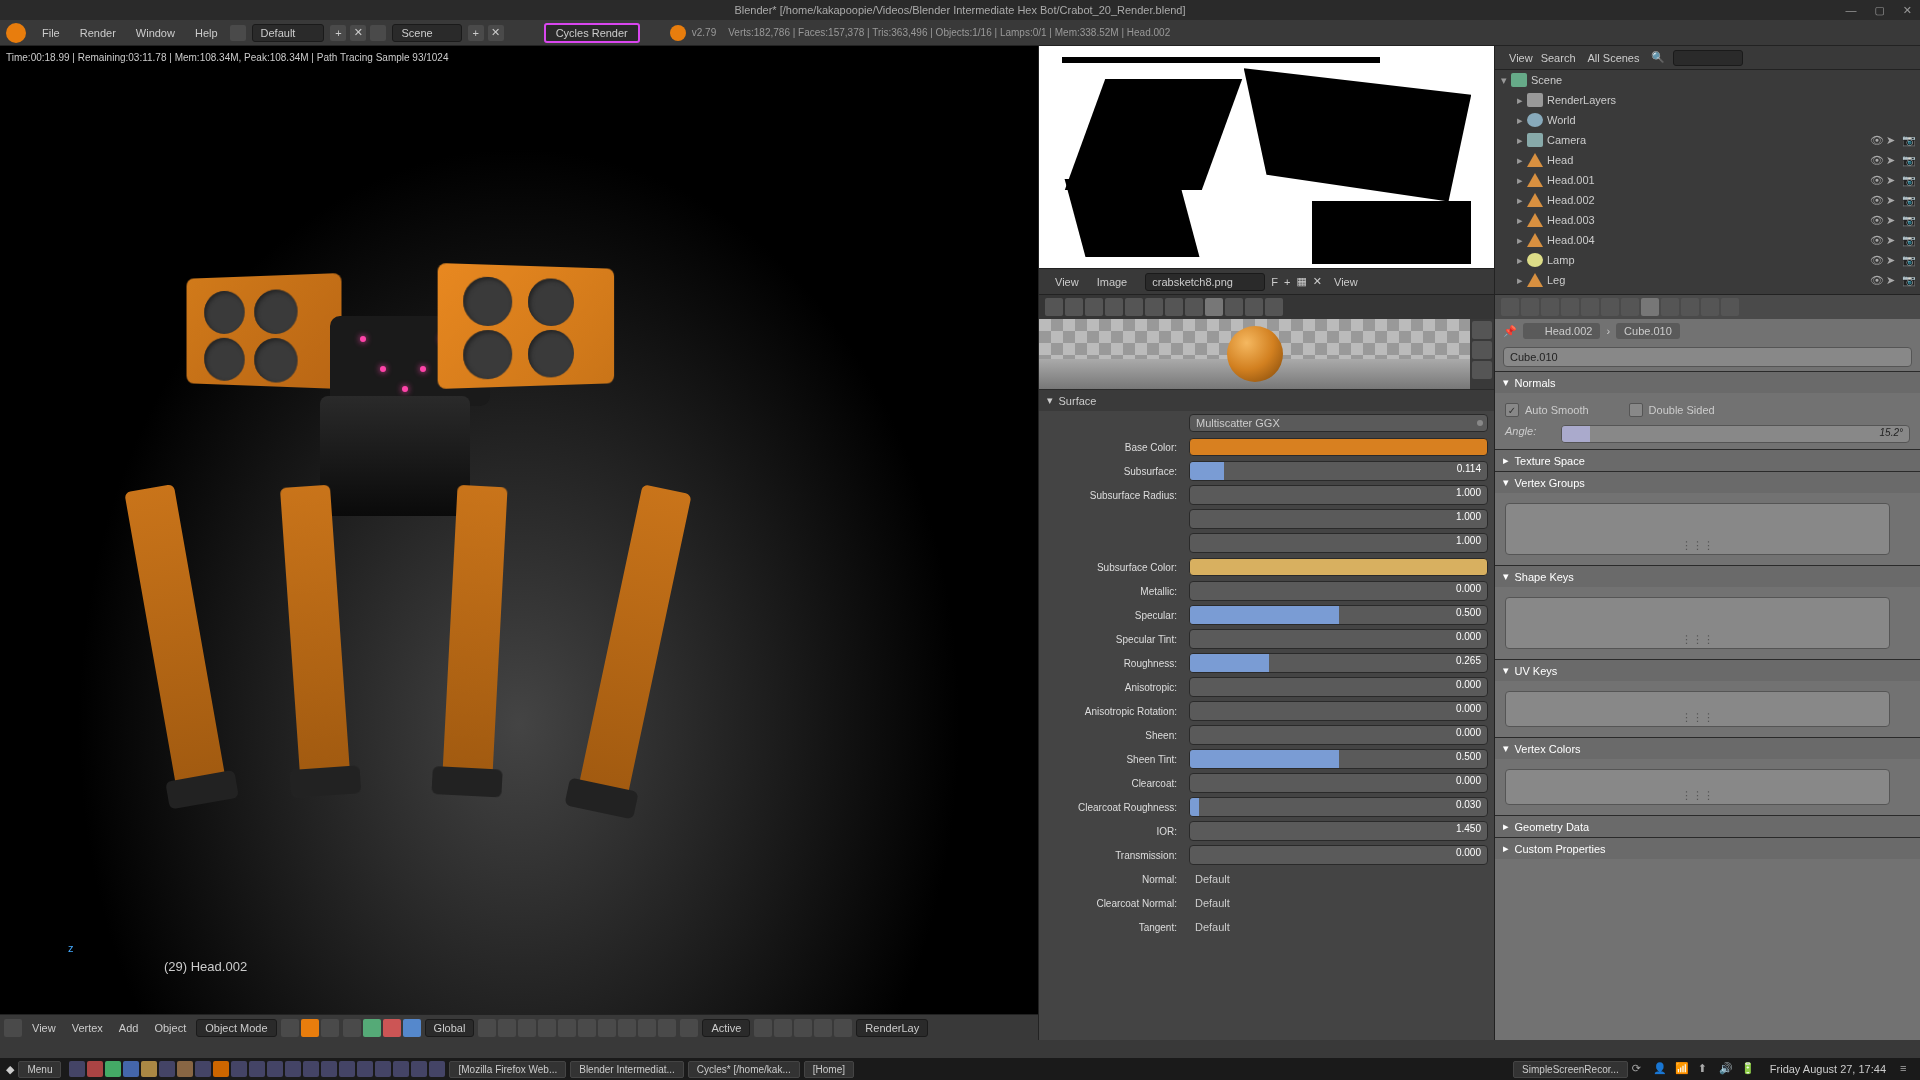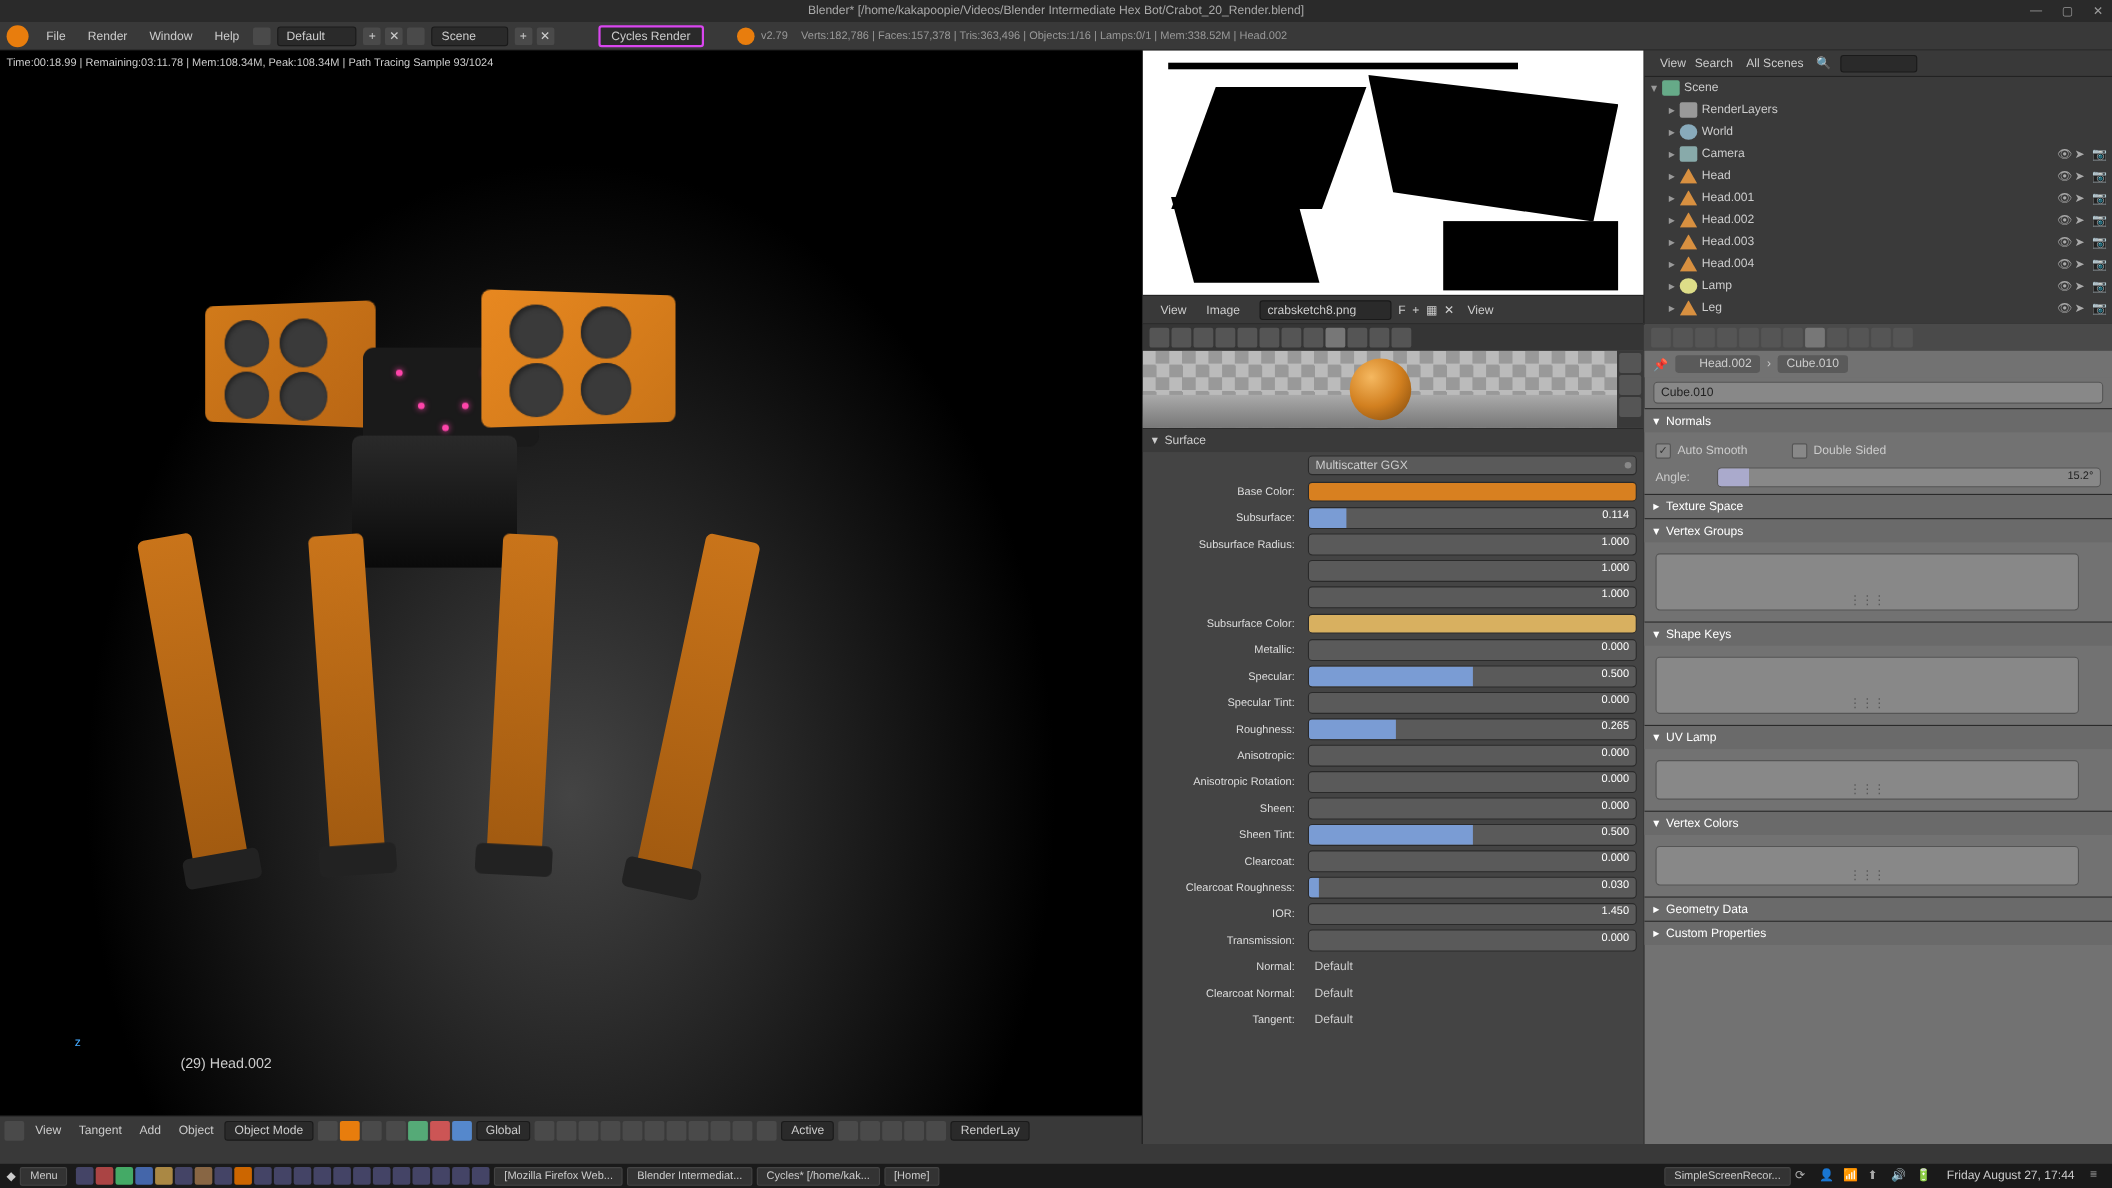--- a/index.html
+++ b/index.html
@@ -127,21 +127,21 @@
 .breadcrumb { height: 24px; display: flex; align-items: center; gap: 6px; padding: 0 8px; background: #727272; }
 .breadcrumb .bc-item { background: #5a5a5a; padding: 2px 8px; border-radius: 3px; display: flex; align-items: center; gap: 4px; }
 .data-name-field { margin: 4px 8px; }
 .data-name-field input { width: 100%; background: #888; border: 1px solid #555; padding: 3px 6px; color: #222; border-radius: 4px; }
 .panel-section { background: #727272; }
 .panel-section .panel-header { background: #6a6a6a; color: #fff; }
 .panel-content { padding: 6px 10px; }
 .checkbox-row { display: flex; align-items: center; gap: 6px; margin: 4px 0; }
 .checkbox-row .cb { width: 14px; height: 14px; background: #888; border: 1px solid #555; border-radius: 2px; display: flex; align-items: center; justify-content: center; }
 .checkbox-row .cb.checked::after { content: "✓"; color: #333; font-size: 10px; }
-.angle-field { display: flex; align-items: center; gap: 6px; margin-top: 4px; }
+.angle-field { display: flex; gap: 6px; margin-top: 4px; font-style: italic; }
 .angle-field .alabel { width: 50px; }
 .angle-field .aslider { flex: 1; background: #888; border: 1px solid #555; border-radius: 4px; height: 18px; position: relative; }
 .angle-field .aslider .afill { position: absolute; left: 0; top: 0; bottom: 0; width: 8%; background: #aac; border-radius: 3px 0 0 3px; }
 .angle-field .aslider .aval { position: absolute; right: 6px; top: 1px; color: #222; font-size: 10px; }
 .list-box { background: #888; border: 1px solid #555; border-radius: 4px; height: 52px; margin: 4px 0; position: relative; }
 .list-box .grip { position: absolute; bottom: 2px; left: 50%; transform: translateX(-50%); color: #555; }
 
 
 .taskbar { position: absolute; bottom: 0; left: 0; right: 0; height: 22px; background: #1a1a1a; display: flex; align-items: center; padding: 0 6px; gap: 4px; }
 .taskbar .tb-item { background: #333; padding: 2px 8px; border-radius: 2px; color: #ccc; cursor: pointer; font-size: 10px; border: 1px solid #444; }
@@ -229,21 +229,21 @@
           </div>
       </div>
       <div class="viewport-axis" data-name="axis-gizmo-icon">
         <span class="axis-z">z</span>
       </div>
       <div class="viewport-object-label" data-name="active-object-label">(29) Head.002</div>
     </div>
     <div class="viewport-footer" data-name="viewport-header">
       <span class="small-icon" data-name="editor-type-icon"></span>
       <span class="vf-item" data-name="vf-view">View</span>
-      <span class="vf-item" data-name="vf-select">Tangent</span>
+      <span class="vf-item" data-name="vf-select">Vertex</span>
       <span class="vf-item" data-name="vf-add">Add</span>
       <span class="vf-item" data-name="vf-object">Object</span>
       <span class="vf-dropdown" data-name="mode-dropdown">Object Mode</span>
       <div class="icon-group">
         <span class="small-icon" data-name="shading-icon-1"></span>
         <span class="small-icon" data-name="shading-icon-2" style="background:#e87d0d"></span>
         <span class="small-icon" data-name="shading-icon-3"></span>
       </div>
       <div class="icon-group">
         <span class="small-icon" data-name="pivot-icon"></span>
@@ -722,21 +722,21 @@
             <div class="list-box" data-name="shape-keys-list">
                 <span class="grip">⋮⋮⋮</span>
               </div>
 
           </div>
         </div>
 
         <div class="panel-section">
           <div class="panel-header" data-name="panel-uvmaps-header">
               <span class="tri">▾</span>
-              <span>UV Lamp</span>
+              <span>UV Keys</span>
             </div>
           <div class="panel-content" style="position:relative;padding-right:30px">
             <div class="list-box" data-name="uv-maps-list" style="height:36px">
                 <span class="grip">⋮⋮⋮</span>
               </div>
 
           </div>
         </div>
 
         <div class="panel-section">

